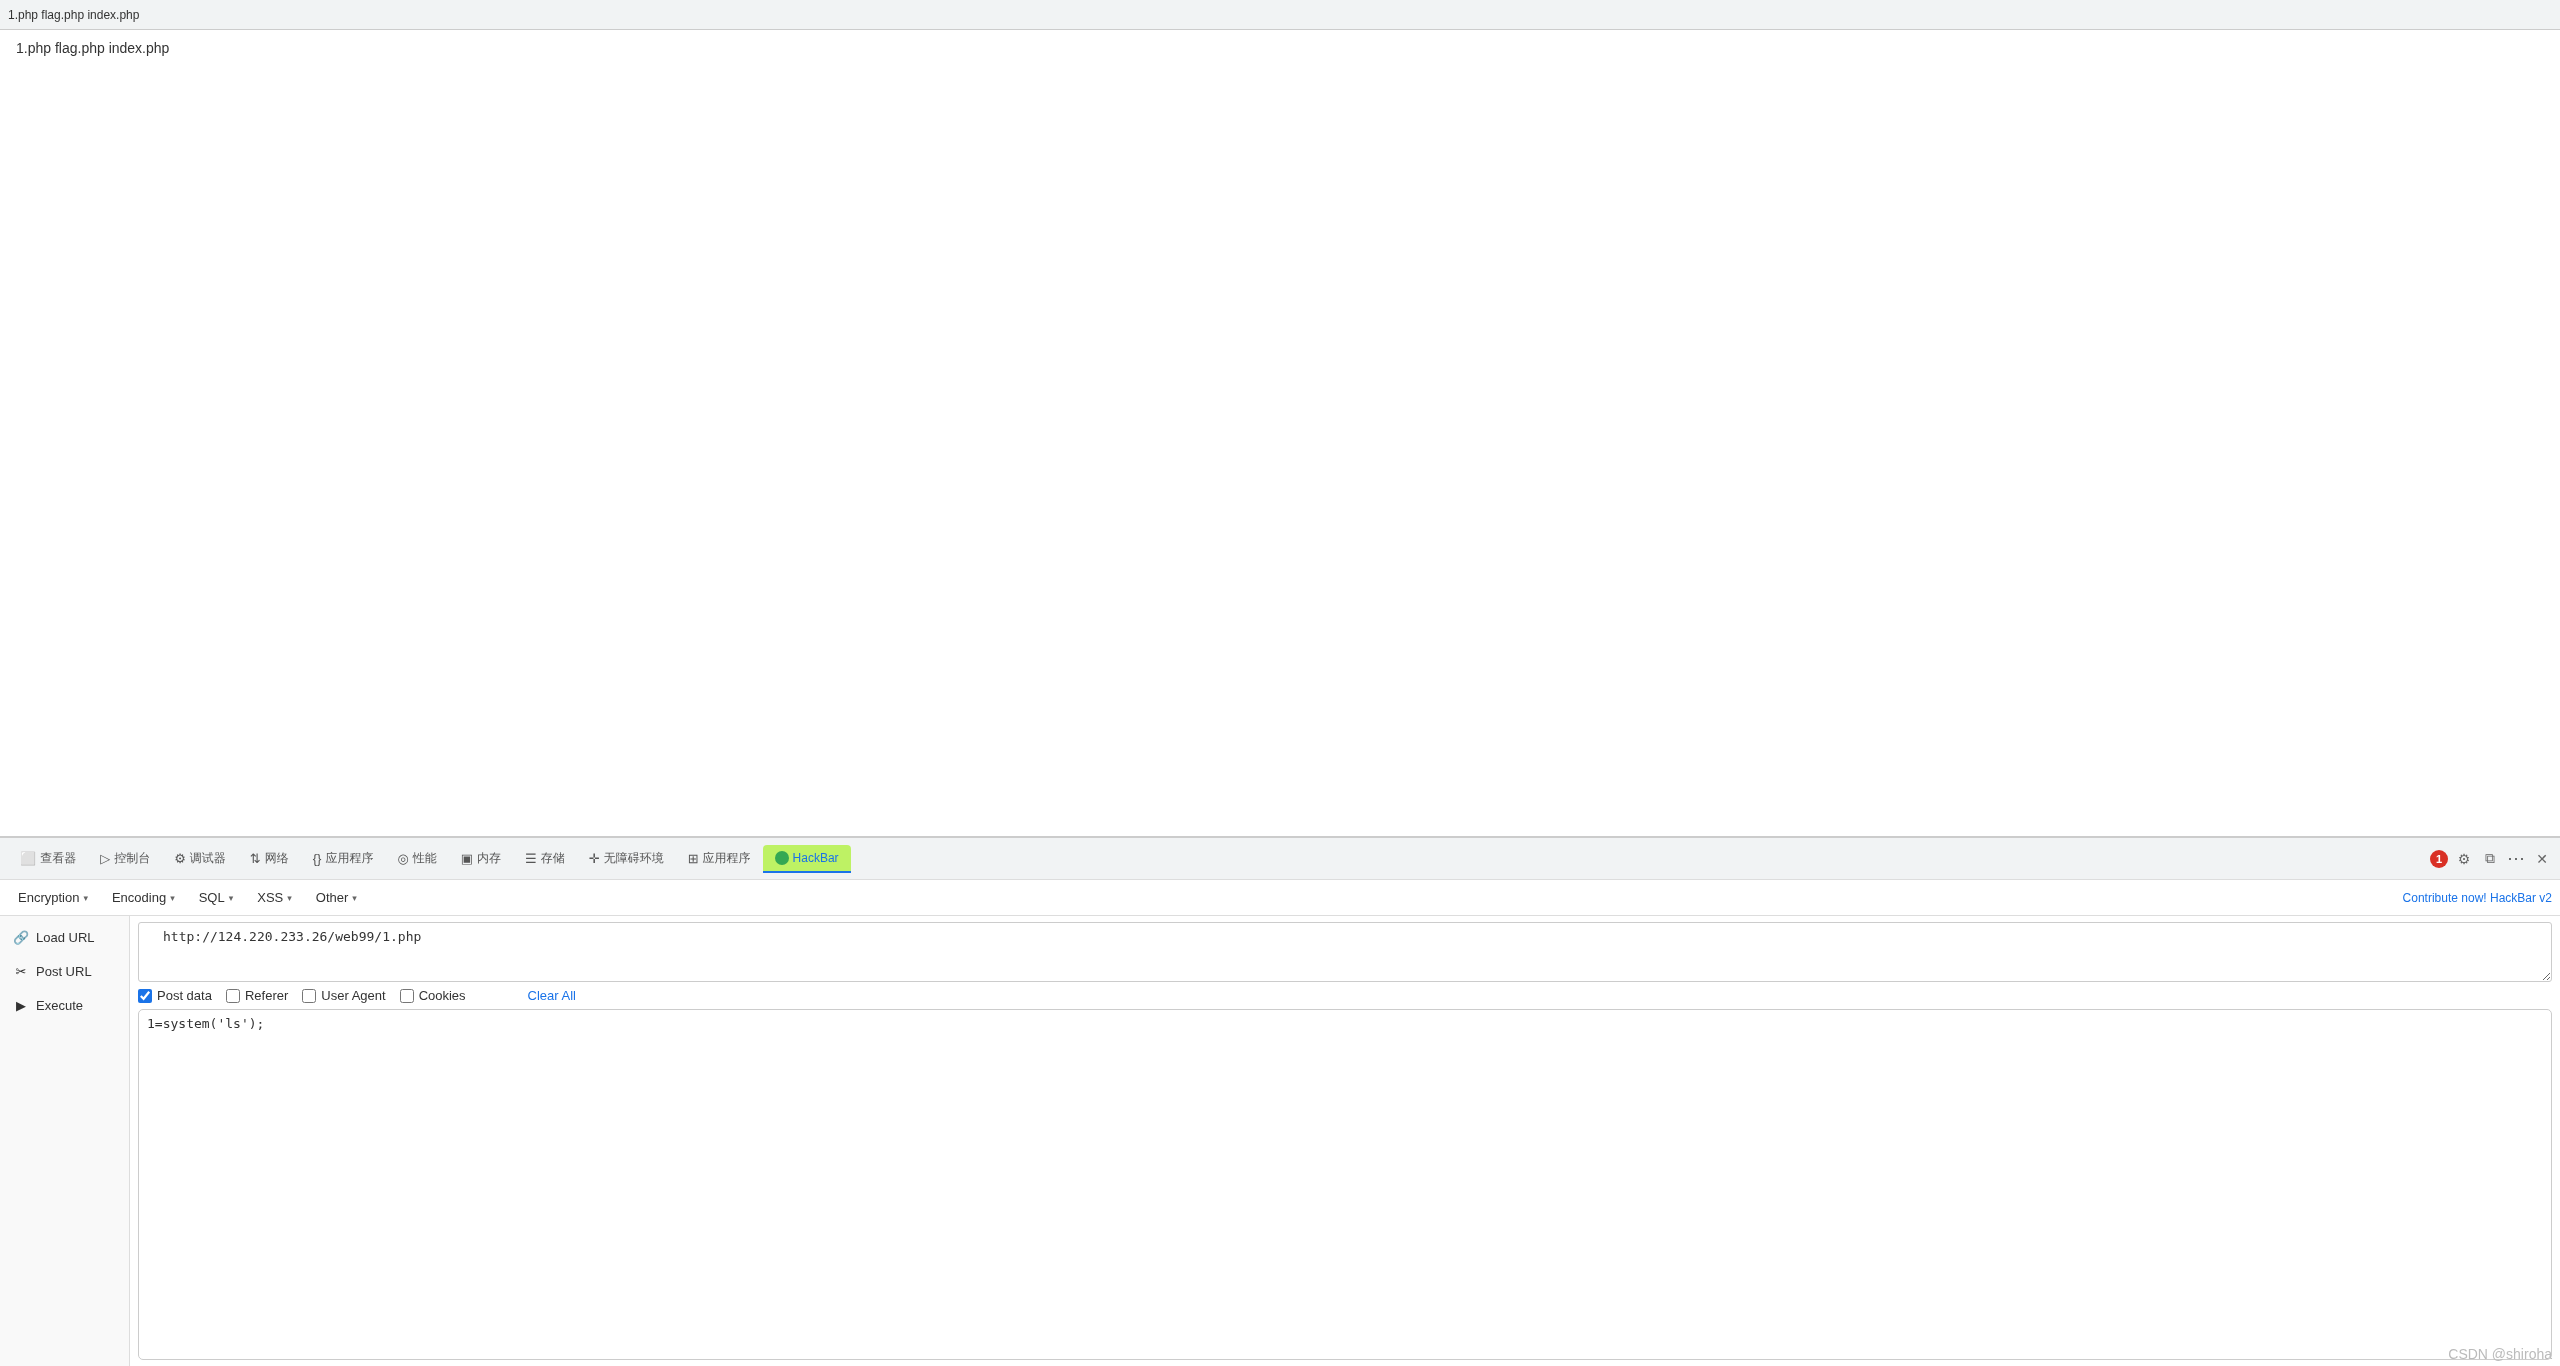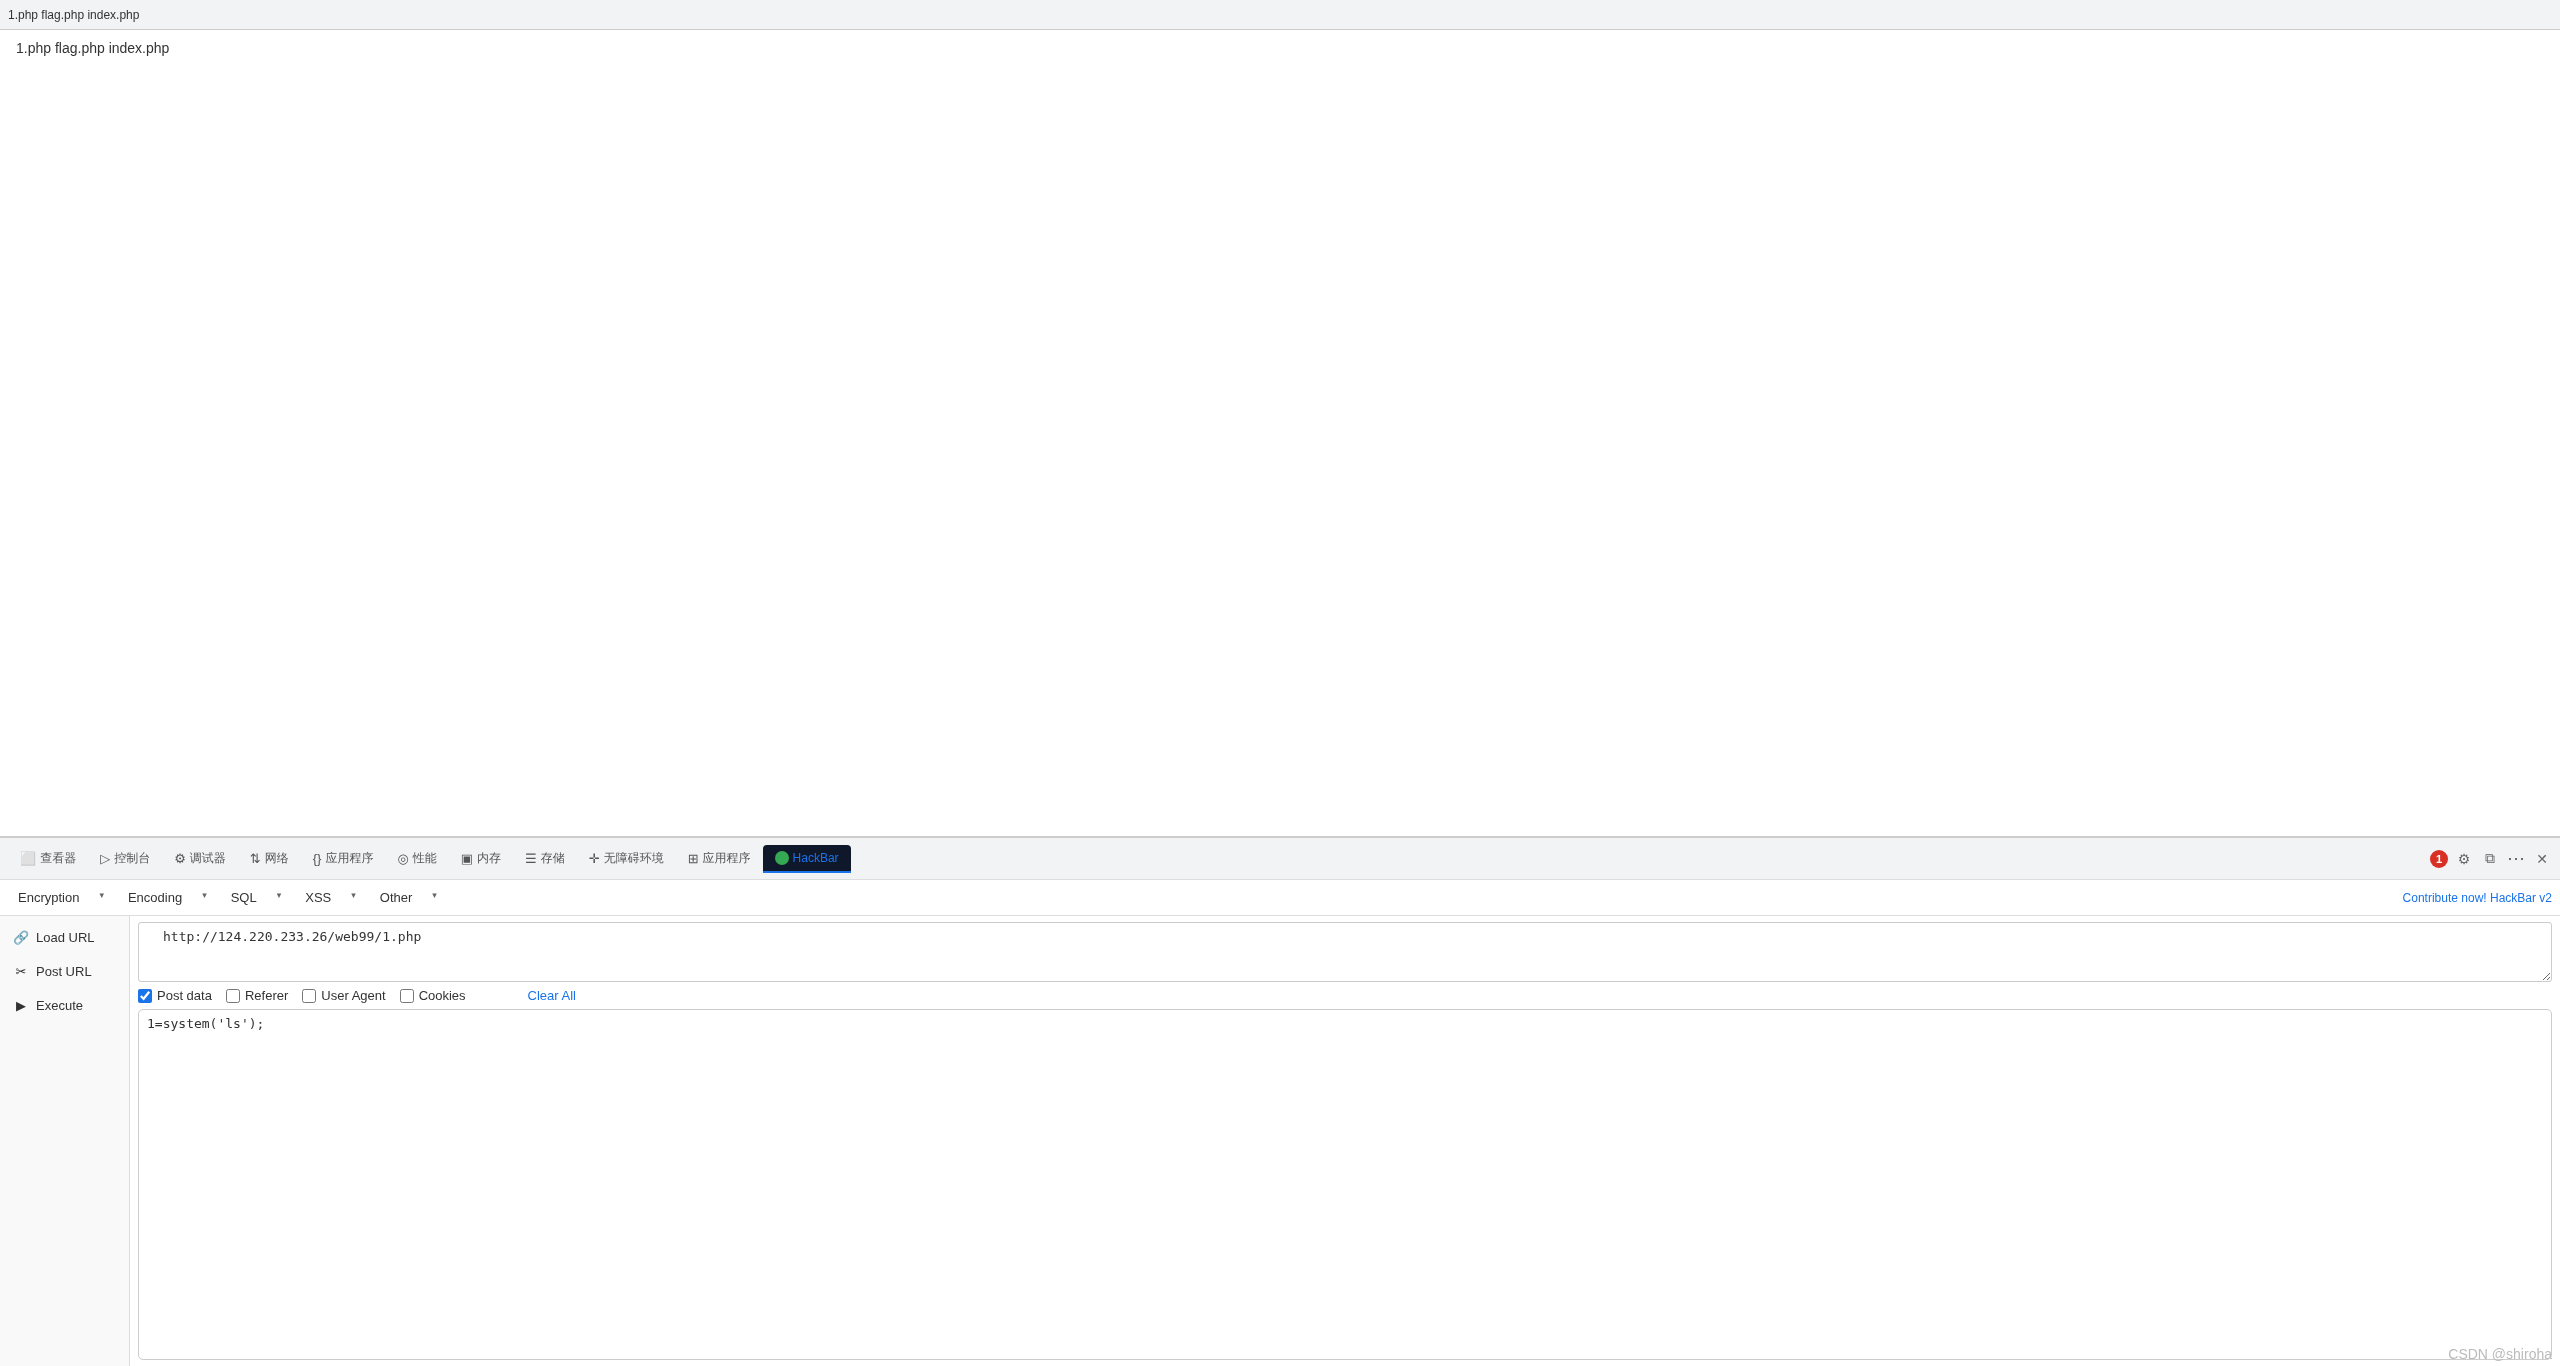--- a/index.html
+++ b/index.html
@@ -59,21 +59,21 @@
       gap: 4px;
       padding: 6px 12px;
       font-size: 12px;
       color: #555;
       cursor: pointer;
       border-radius: 4px 4px 0 0;
       white-space: nowrap;
     }
 
     .devtools-tab.active {
-      background: #0f172a;
+      background: #bef264;
       color: #1a73e8;
       border-bottom: 2px solid #1a73e8;
       font-weight: 500;
     }
 
     .devtools-tab-icon {
       font-size: 13px;
     }
 
     .devtools-tab-right {
@@ -105,22 +105,22 @@
       padding: 0 8px;
       gap: 4px;
     }
 
     .hackbar-menu-btn {
       padding: 4px 10px;
       font-size: 13px;
       color: #333;
       cursor: pointer;
       display: flex;
-      align-items: flex-start;
-      gap: 20px;
+      align-items: center;
+      gap: 4px;
       border-radius: 3px;
       border: none;
       background: transparent;
     }
 
     .hackbar-menu-arrow {
       font-size: 9px;
       color: #666;
     }
 

